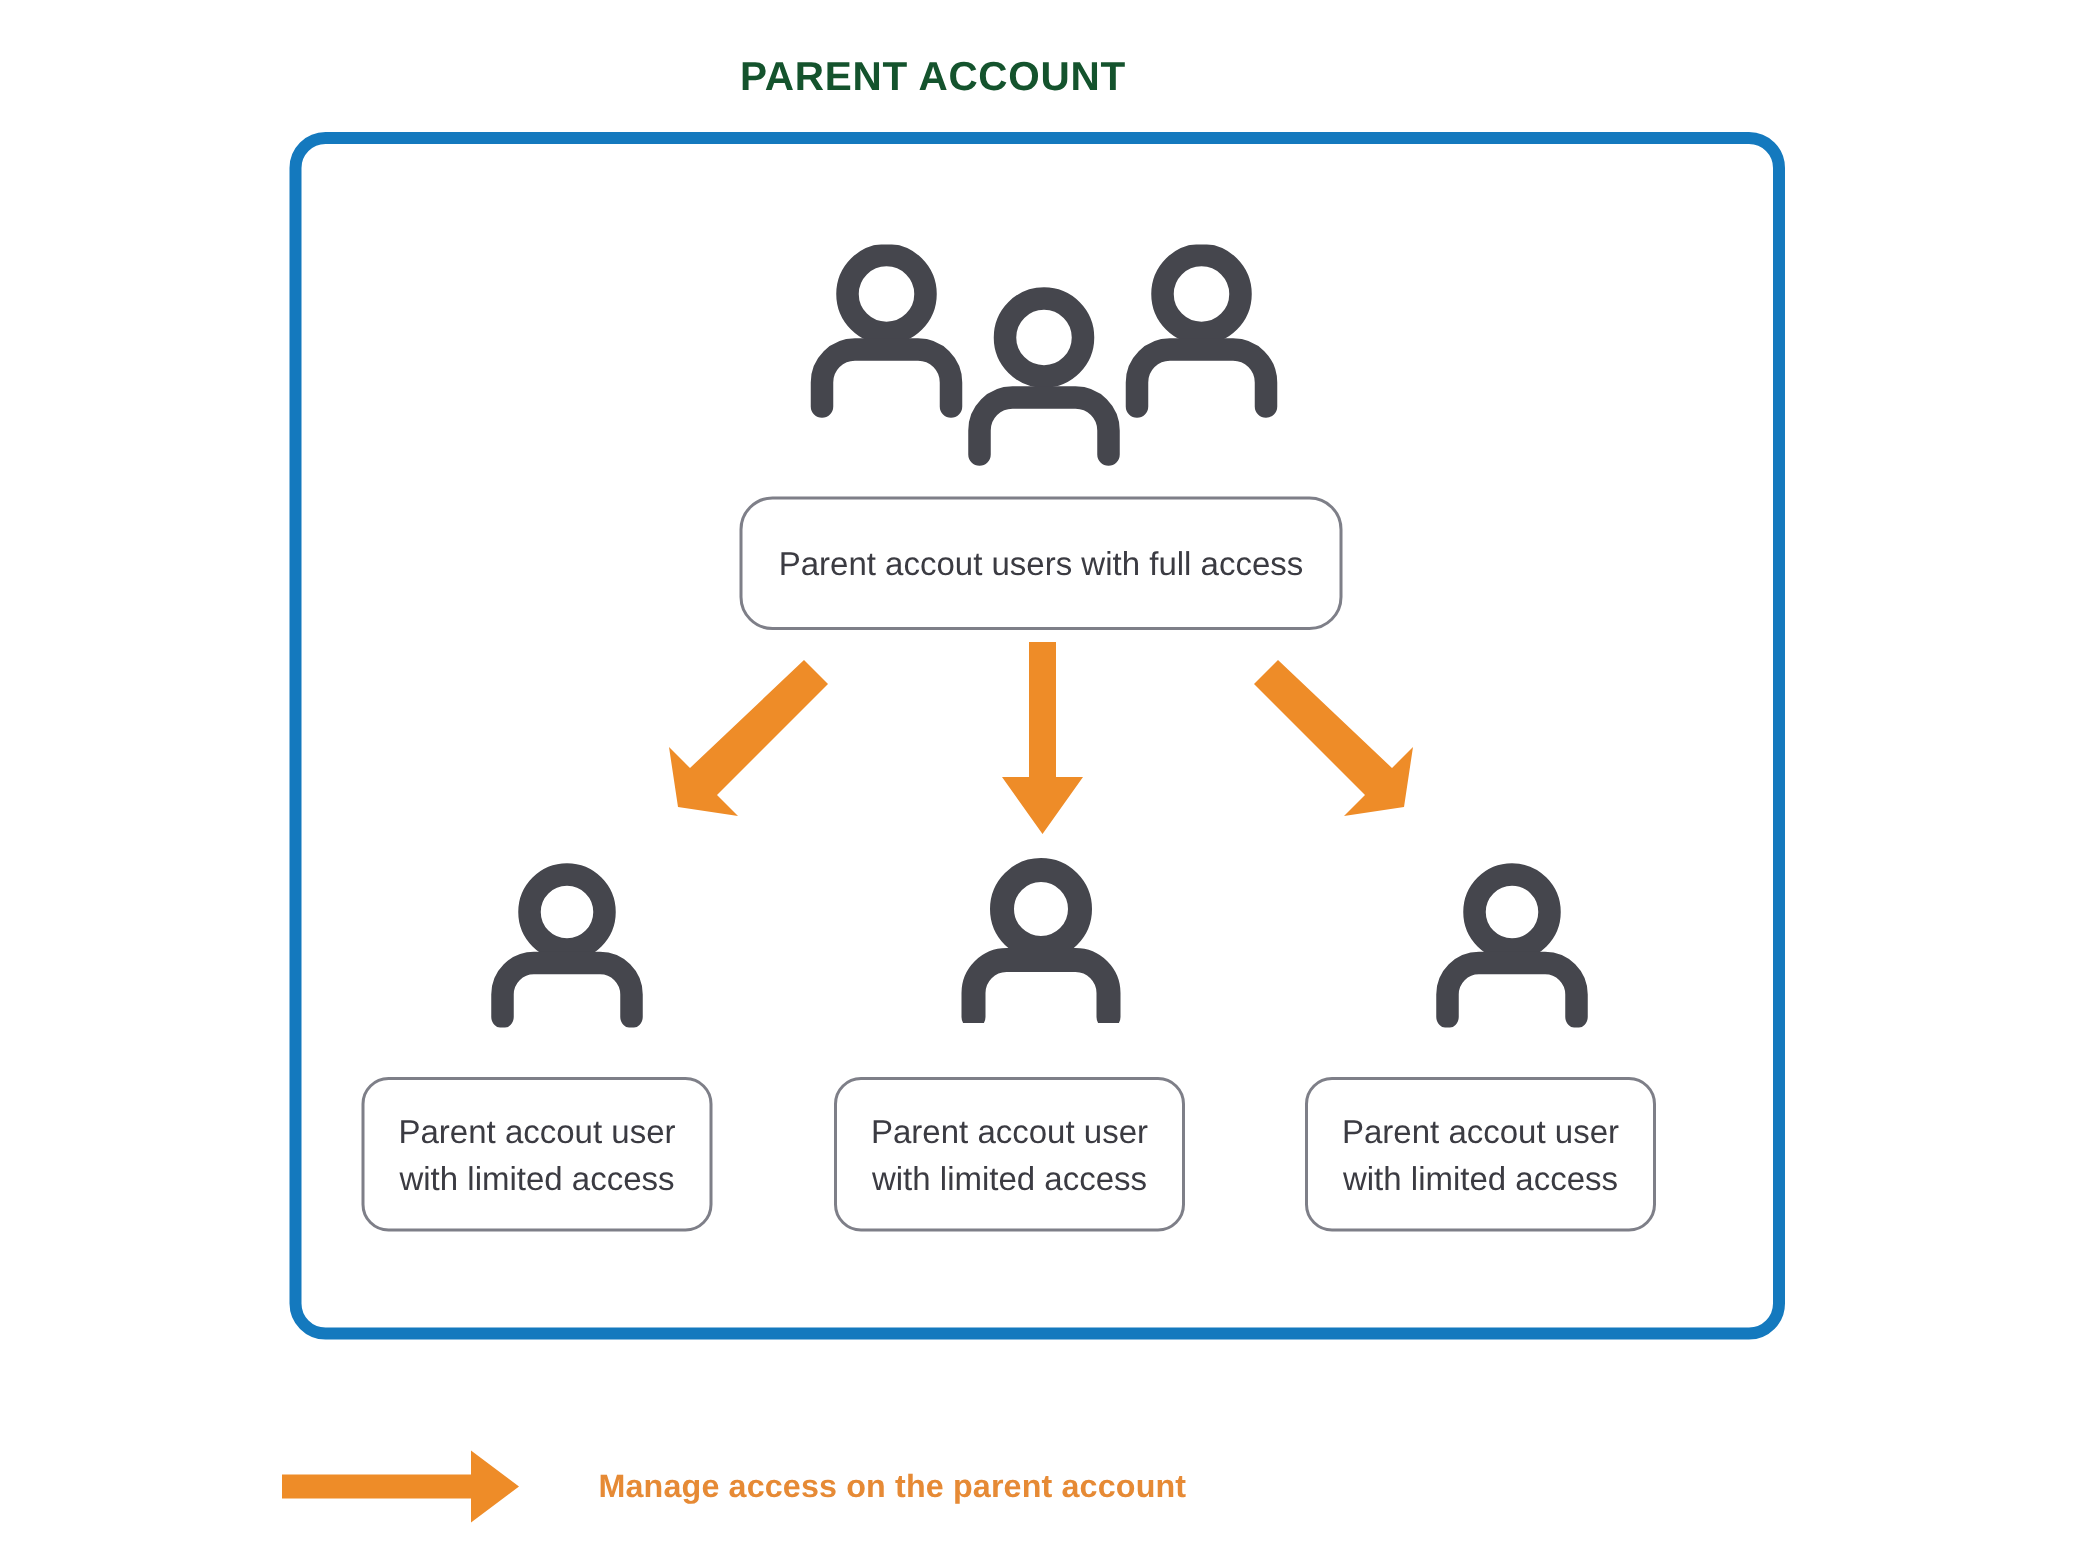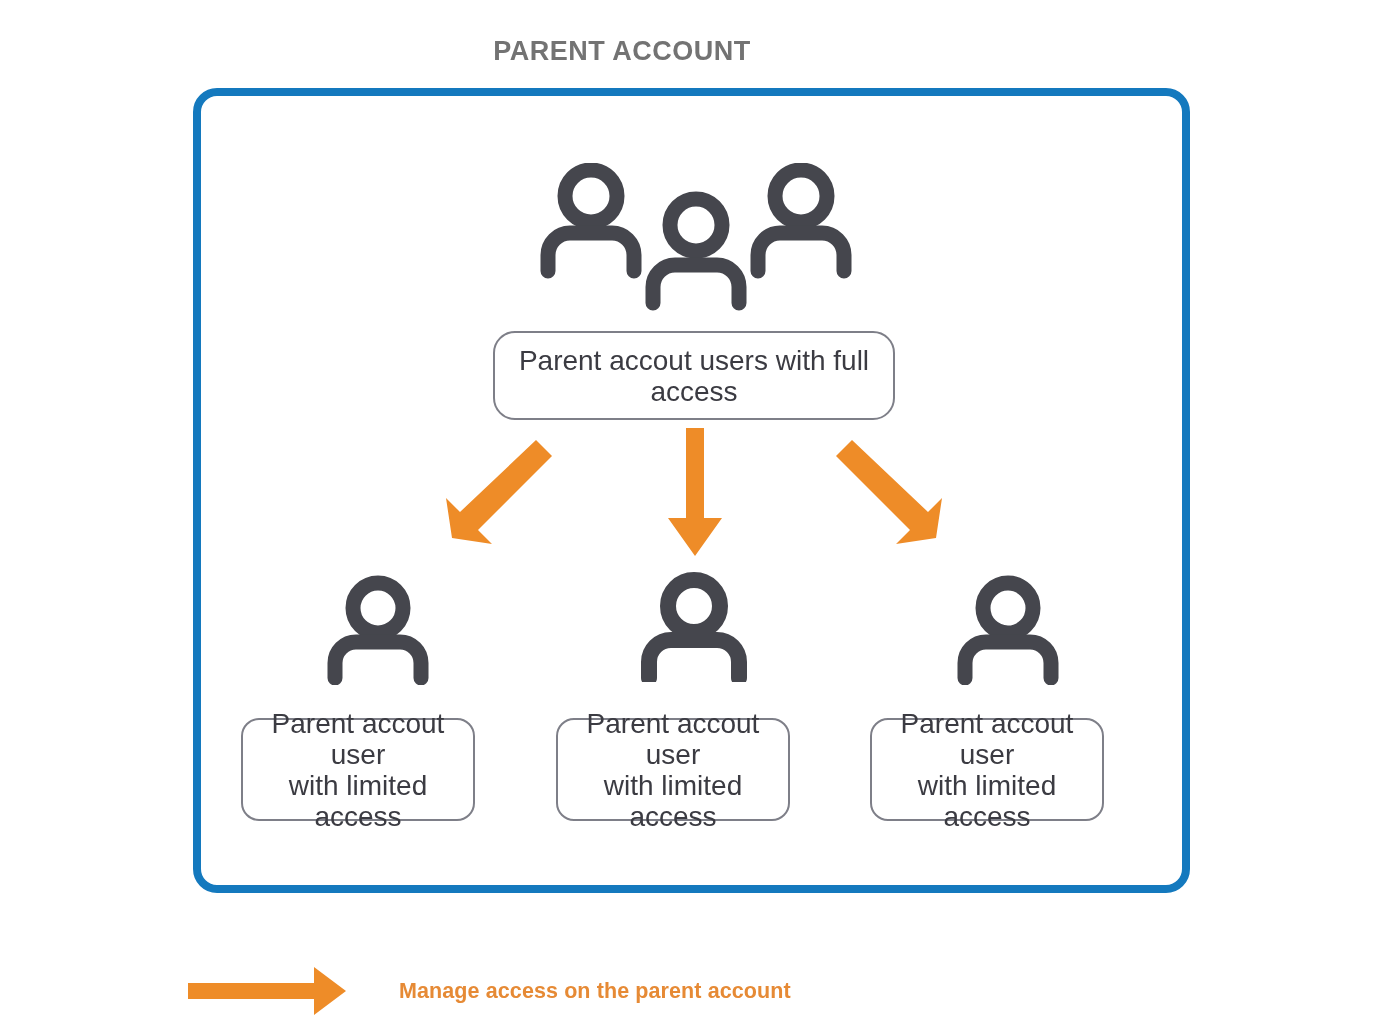--- a/index.html
+++ b/index.html
@@ -19,21 +19,21 @@
   
   #page-title {
     position: absolute;
     left: 0;
     top: 36px;
     width: 1244px;
     text-align: center;
     font-size: 27px;
     font-weight: bold;
     letter-spacing: 0.5px;
-    color: #737373;
+    color: #14532d;
     font-family: "Liberation Sans", sans-serif;
   }
 
   
   #account-container {
     position: absolute;
     left: 193px;
     top: 88px;
     width: 997px;
     height: 805px;
@@ -68,21 +68,21 @@
     position: absolute;
     box-sizing: border-box;
     border: 2.5px solid #7e7f88;
     border-radius: 20px;
     background: #ffffff;
     display: flex;
     align-items: center;
     justify-content: center;
     text-align: center;
     color: #3b3b42;
-    font-size: 28px;
+    font-size: 22px;
     line-height: 31px;
     font-family: "Liberation Sans", sans-serif;
   }
 
   #parent-full-access-box {
     left: 493px;
     top: 331px;
     width: 402px;
     height: 89px;
     border-radius: 22px;

